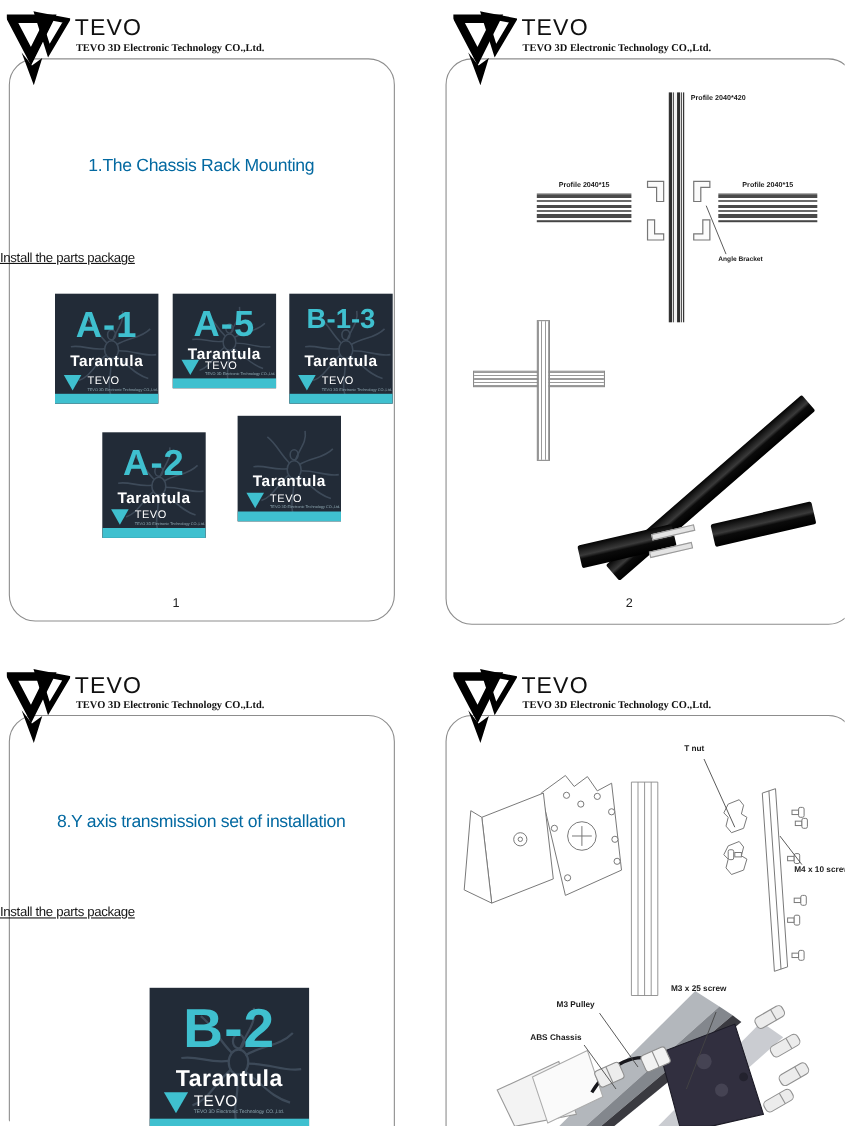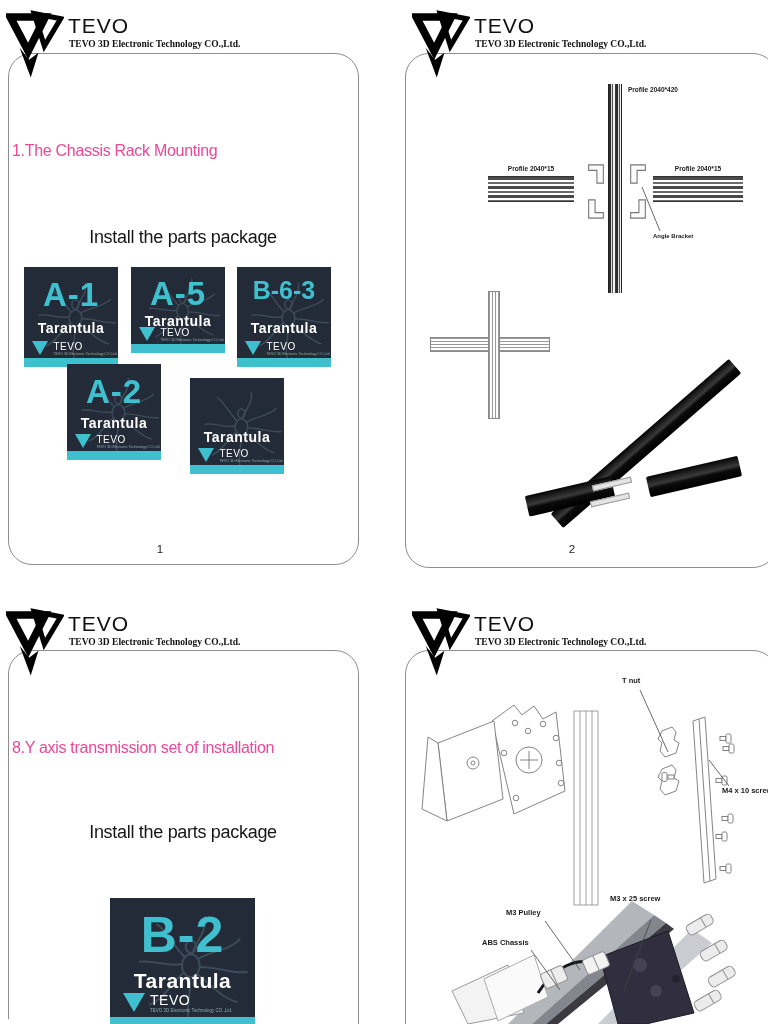--- a/index.html
+++ b/index.html
@@ -17,26 +17,26 @@
   .p2 .slide-border { left:9px; top:53px; width:372px; height:515px; }
   .p3 .slide-border { left:8px; top:52px; width:351px; height:520px; }
   .p4 .slide-border { left:9px; top:52px; width:372px; height:520px; }
 
   .page-header { position:absolute; left:4px; top:6px; width:300px; height:110px; }
   .p2 .page-header, .p4 .page-header { left:14px; }
   .logo-svg { position:absolute; left:2px; top:4px; width:58px; height:72px; }
   .brand-name { position:absolute; left:64px; top:8px; font-size:21px; letter-spacing:1px; color:#101010; font-weight:normal; }
   .brand-company { position:absolute; left:65px; top:33px; font-size:9.5px; font-weight:bold; font-family:"Liberation Serif", serif; color:#111; white-space:nowrap; }
 
-  .slide-title { position:absolute; left:0; width:366px; text-align:left; color:#ec4899; font-size:16px; letter-spacing:-0.3px;padding-left:12px; }
-  .slide-subtitle { position:absolute; left:0; width:366px; text-align:center; color:#161616; font-size:18px; letter-spacing:-0.3px; }
+  .slide-title { position:absolute; left:0; width:366px; text-align:center; color:#0369a1; font-size:16px; letter-spacing:-0.3px; }
+  .slide-subtitle { position:absolute; left:0; width:366px; text-align:left; color:#161616; font-size:12px; letter-spacing:-0.3px;text-decoration:underline; }
   .page-number { position:absolute; width:40px; text-align:center; font-size:11.5px; color:#222; }
 
   
-  .pkg { position:absolute; background:var(--card-bg,#222b37); overflow:hidden; }
+  .pkg { position:absolute; background:var(--card-bg,#222b37); overflow:hidden;margin-left:26px; }
   .pkg .spider { position:absolute; left:10%; top:2%; width:96%; height:96%; opacity:0.3; }
   .pkg .code { position:absolute; left:0; top:9%; width:100%; text-align:center; font-weight:bold; color:var(--teal,#3fc0cf); font-size:33px; letter-spacing:1px; }
   .pkg .code.code-sm { font-size:25px; letter-spacing:0; }
   .pkg .product { position:absolute; left:0; top:53%; width:100%; text-align:center; font-weight:bold; color:#fff; font-size:14px; letter-spacing:0.5px; }
   .pkg .brand-row { position:absolute; left:9%; bottom:11px; display:flex; align-items:flex-start; gap:5px; }
   .pkg .tri { width:0; height:0; border-left:8px solid transparent; border-right:8px solid transparent; border-top:14px solid var(--teal,#3fc0cf); }
   .pkg .brand-stack .b { color:#fff; font-size:10px; letter-spacing:0.5px; line-height:11px; }
   .pkg .brand-stack .c { color:#8fa8b2; font-size:3.5px; white-space:nowrap; }
   .pkg .stripe { position:absolute; left:0; bottom:0; width:100%; height:9px; background:var(--teal,#3fc0cf); }
 
@@ -141,33 +141,33 @@
             <div class="c">TEVO 3D Electronic Technology CO.,Ltd.</div>
           </div>
       </div>
       <div class="stripe"></div>
     </div>
 
     <div class="pkg" style="left:237px;top:267px;width:94px;height:100px">
       <svg class="spider">
           <use href="#spider"></use>
         </svg>
-      <div class="code code-sm">B-6-3</div>
-      <div class="product">Tarantula</div>
-      <div class="brand-row">
-        <div class="tri"></div>
-        <div class="brand-stack">
-            <div class="b">TEVO</div>
-            <div class="c">TEVO 3D Electronic Technology CO.,Ltd.</div>
-          </div>
-      </div>
-      <div class="stripe"></div>
-    </div>
-
-    <div class="pkg" style="left:67px;top:364px;width:94px;height:96px">
+      <div class="code code-sm">B-1-3</div>
+      <div class="product">Tarantula</div>
+      <div class="brand-row">
+        <div class="tri"></div>
+        <div class="brand-stack">
+            <div class="b">TEVO</div>
+            <div class="c">TEVO 3D Electronic Technology CO.,Ltd.</div>
+          </div>
+      </div>
+      <div class="stripe"></div>
+    </div>
+
+    <div class="pkg" style="left:67px;top:393px;width:94px;height:96px">
       <svg class="spider">
           <use href="#spider"></use>
         </svg>
       <div class="code">A-2</div>
       <div class="product">Tarantula</div>
       <div class="brand-row">
         <div class="tri"></div>
         <div class="brand-stack">
             <div class="b">TEVO</div>
             <div class="c">TEVO 3D Electronic Technology CO.,Ltd.</div>

